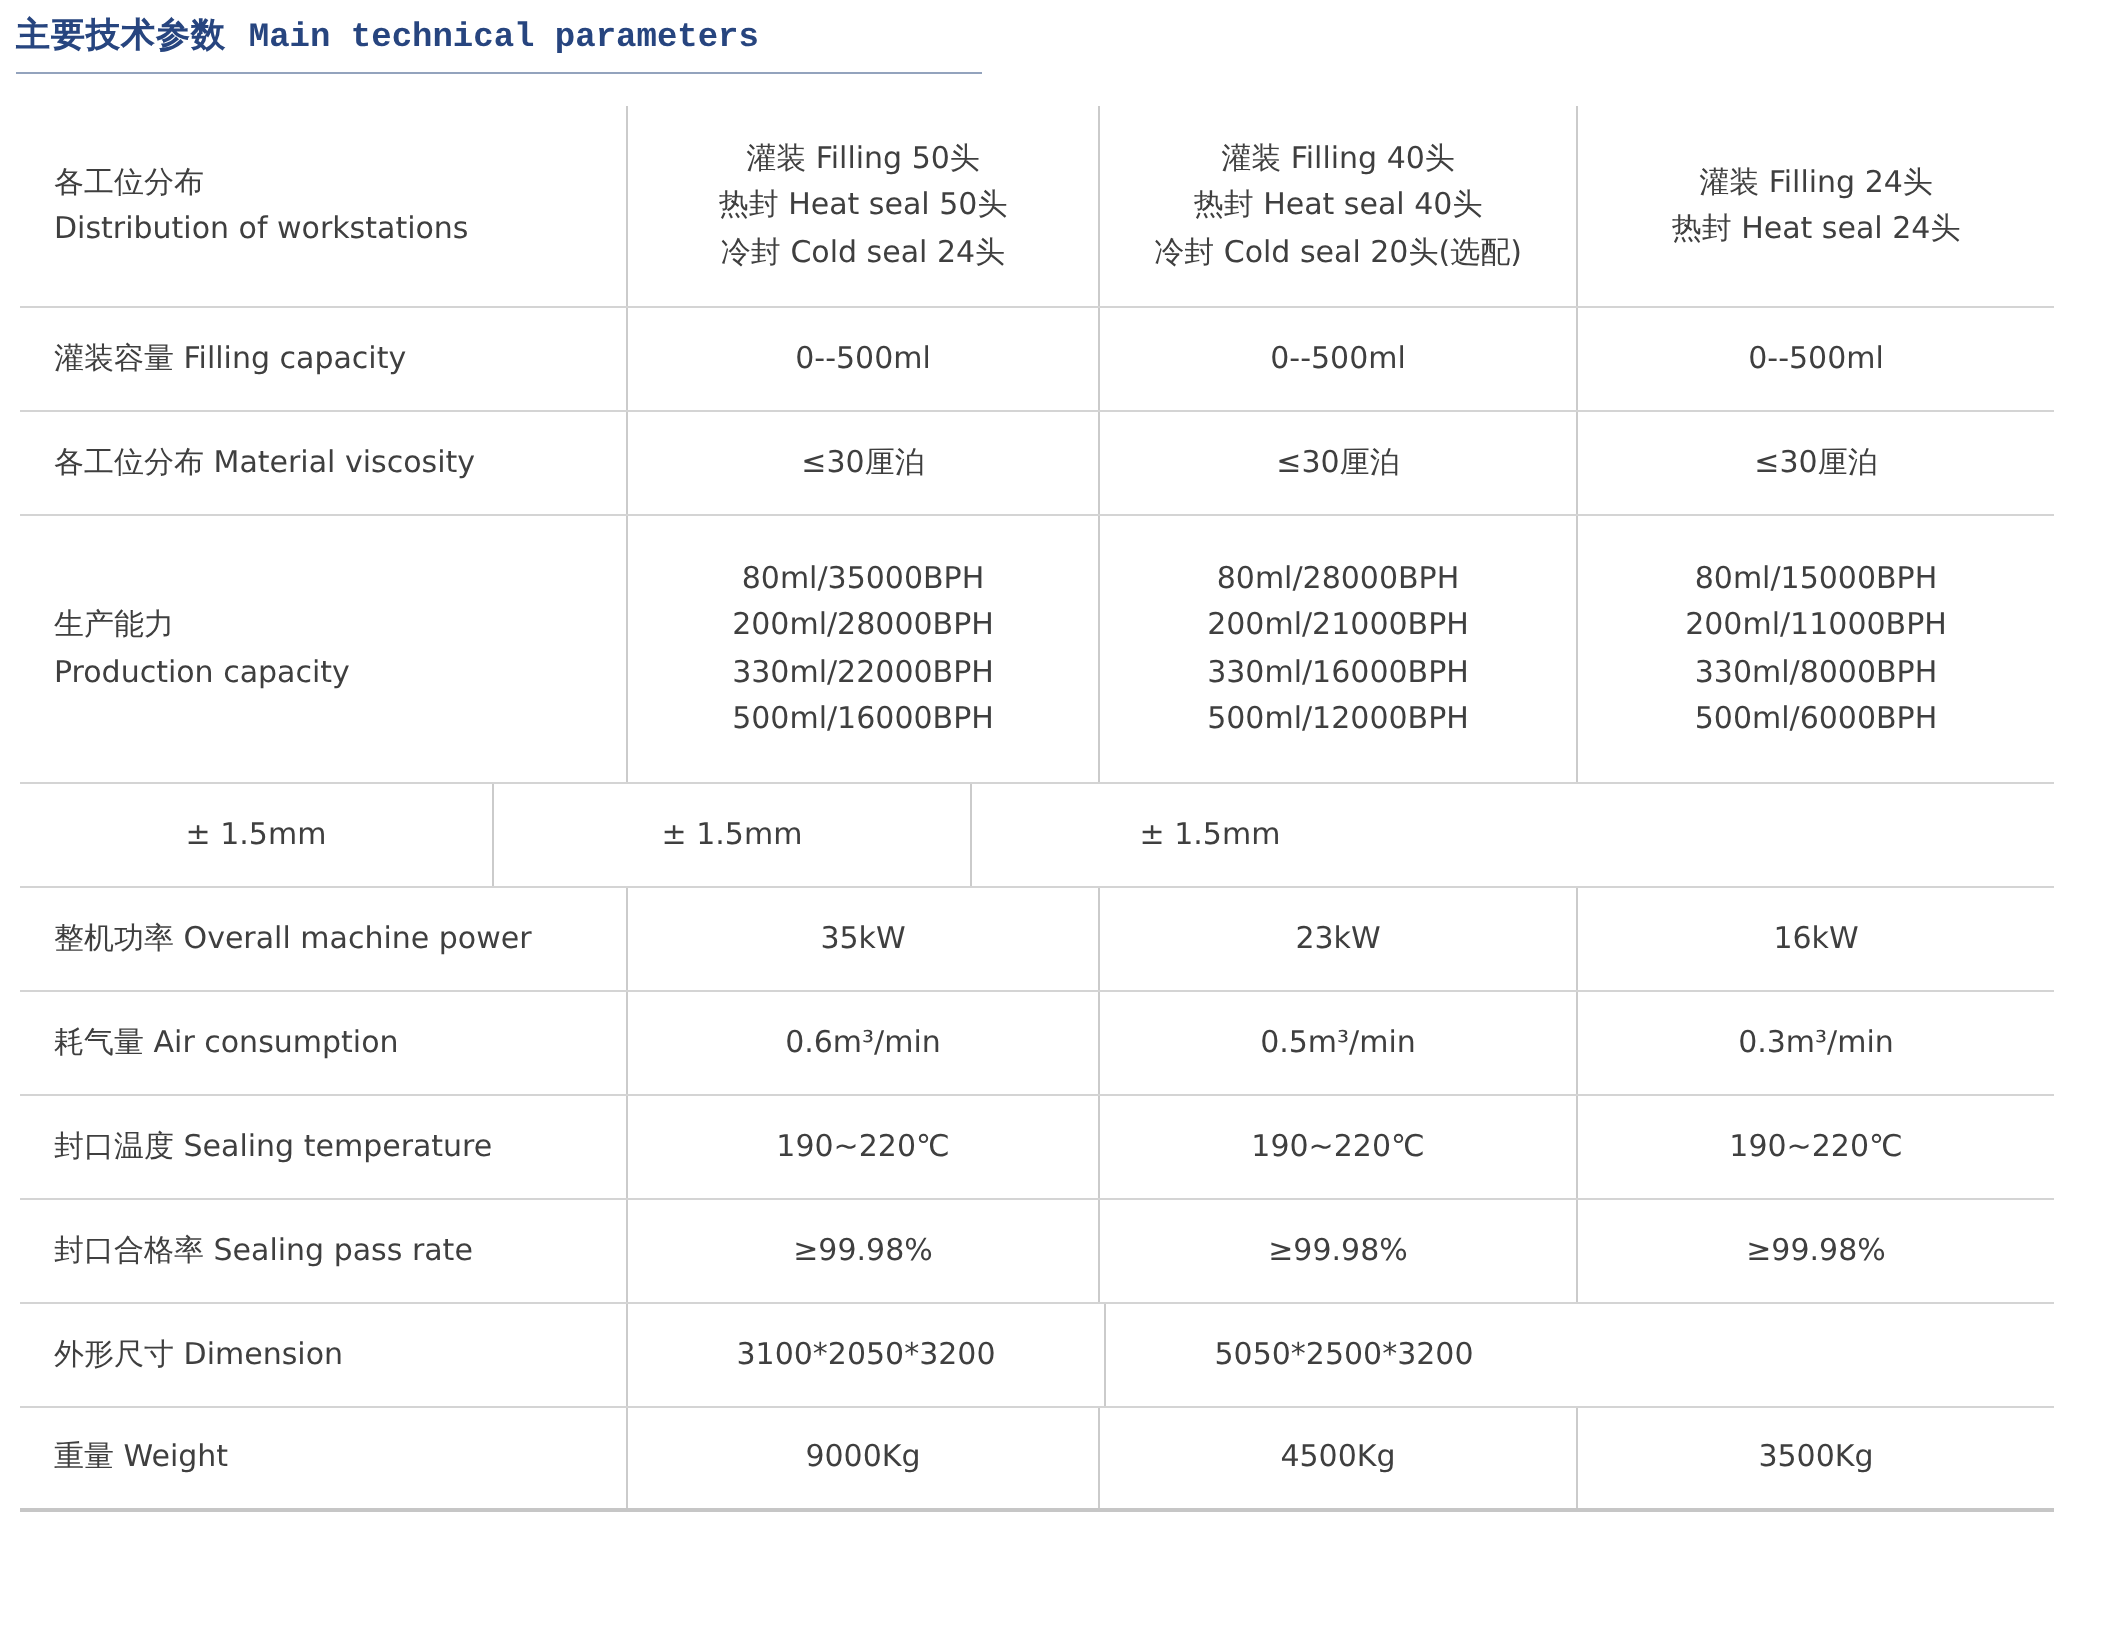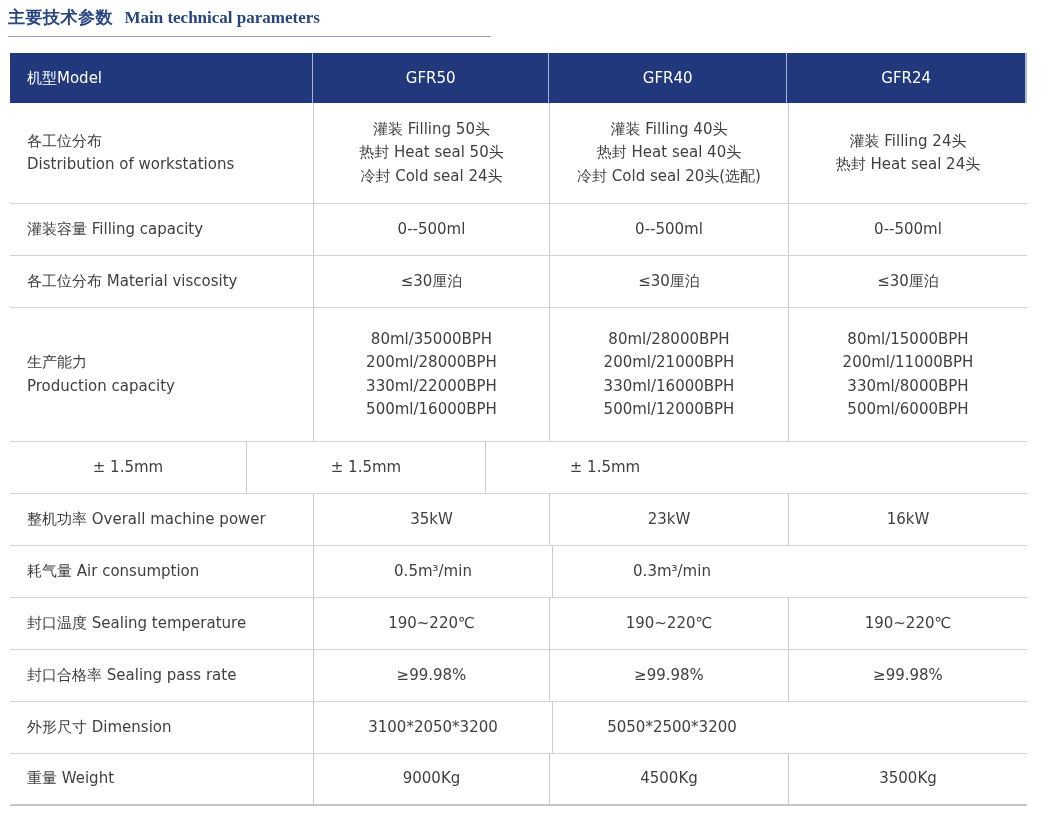--- a/index.html
+++ b/index.html
@@ -16,21 +16,21 @@
     position: absolute; left: 8px; top: 6px;
     width: 483px;
     padding-bottom: 7px;
     border-bottom: 1px solid #93a3bd;
     color: #27457f;
     font-size: 17px;
     white-space: nowrap;
   }
   .title-zh { font-weight: bold; letter-spacing: 0.5px; }
   .title-en {
-    font-family: Liberation Serif, serif;
+    font-family: Liberation Mono, monospace;
     font-weight: bold;
     margin-left: 6px;
   }
 
   
   .table {
     position: absolute; left: 10px; top: 53px;
     width: 1017px;
   }
   .thead {
@@ -78,27 +78,20 @@
 <body>
 
 <div class="page">
 
   <div class="title-wrap">
     <span class="title-zh">主要技术参数</span>
     <span class="title-en">Main technical parameters</span>
   </div>
 
   <div class="table">
-    <div class="thead">
-      <div class="th model c1">机型Model</div>
-
-    <div class="th c2">GFR50</div>
-        <div class="th c3">GFR40</div>
-        <div class="th c4">GFR24</div>
-      </div>
     <div id="tbody">
 
     <div class="tr">
           <div class="td label c1">各工位分布
 Distribution of workstations</div>
           <div class="td value c2">灌装 Filling 50头
 热封 Heat seal 50头
 冷封 Cold seal 24头</div>
           <div class="td value c3">灌装 Filling 40头
 热封 Heat seal 40头
@@ -140,20 +133,21 @@
           <div class="td value c4">± 1.5mm</div>
         </div>
         <div class="tr">
           <div class="td label c1">整机功率 Overall machine power</div>
           <div class="td value c2">35kW</div>
           <div class="td value c3">23kW</div>
           <div class="td value c4">16kW</div>
         </div>
         <div class="tr">
           <div class="td label c1">耗气量 Air consumption</div>
+          <div class="td value c2">0.6m³/min</div>
           <div class="td value c3">0.5m³/min</div>
           <div class="td value c4">0.3m³/min</div>
         </div>
         <div class="tr">
           <div class="td label c1">封口温度 Sealing temperature</div>
           <div class="td value c2">190~220℃</div>
           <div class="td value c3">190~220℃</div>
           <div class="td value c4">190~220℃</div>
         </div>
         <div class="tr">

